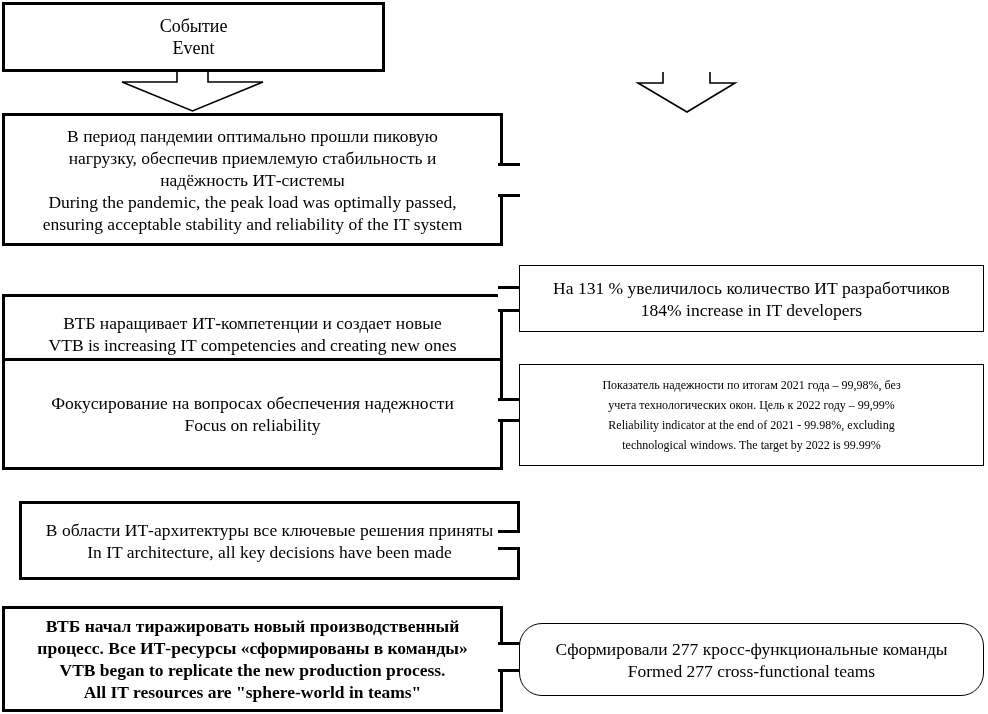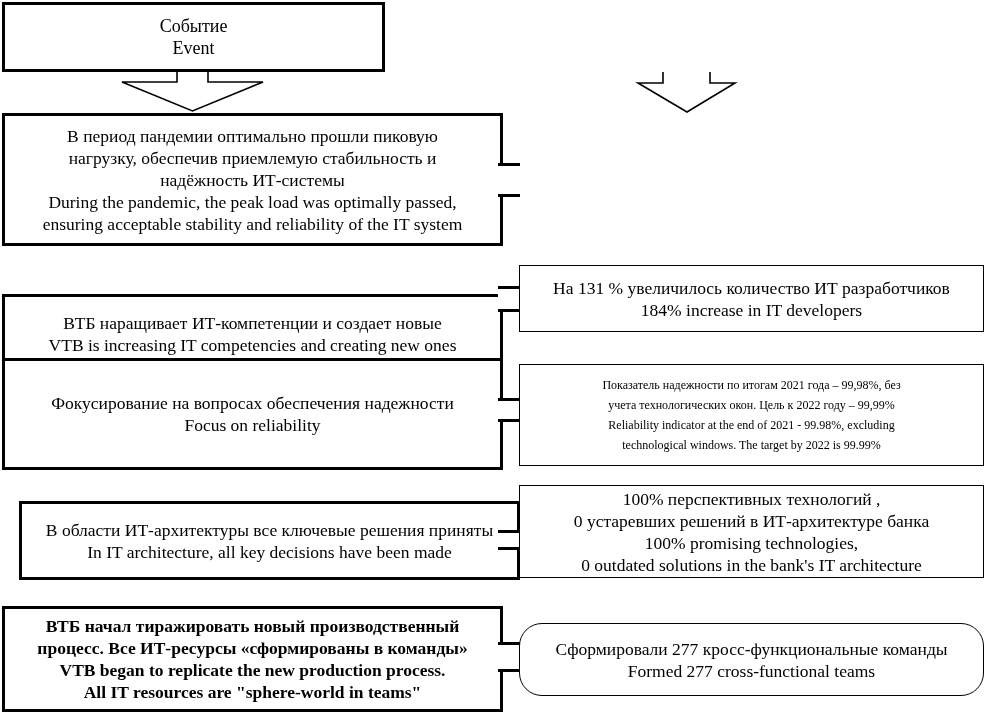--- a/index.html
+++ b/index.html
@@ -87,24 +87,18 @@
   <div class="box thin res" style="left:519px;top:265px;width:463px;height:65px;">
     <div class="txt">На 131 % увеличилось количество ИТ разработчиков
 184% increase in IT developers</div>
   </div>
   <div class="box thin res small" style="left:519px;top:364px;width:463px;height:100px;">
     <div class="txt">Показатель надежности по итогам 2021 года – 99,98%, без
 учета технологических окон. Цель к 2022 году – 99,99%
 Reliability indicator at the end of 2021 - 99.98%, excluding
 technological windows. The target by 2022 is 99.99%</div>
   </div>
-  <div class="box thin res" style="left:519px;top:485px;width:463px;height:91px;">
-    <div class="txt">100% перспективных технологий ,
-0 устаревших решений в ИТ-архитектуре банка
-100% promising technologies,
-0 outdated solutions in the bank's IT architecture</div>
-  </div>
   <div class="box thin res" style="left:519px;top:623px;width:463px;height:71px;border-radius:23px;">
     <div class="txt">Сформировали 277 кросс-функциональные команды
 Formed 277 cross-functional teams</div>
   </div>
 
 </div>
 
 </body></html>

